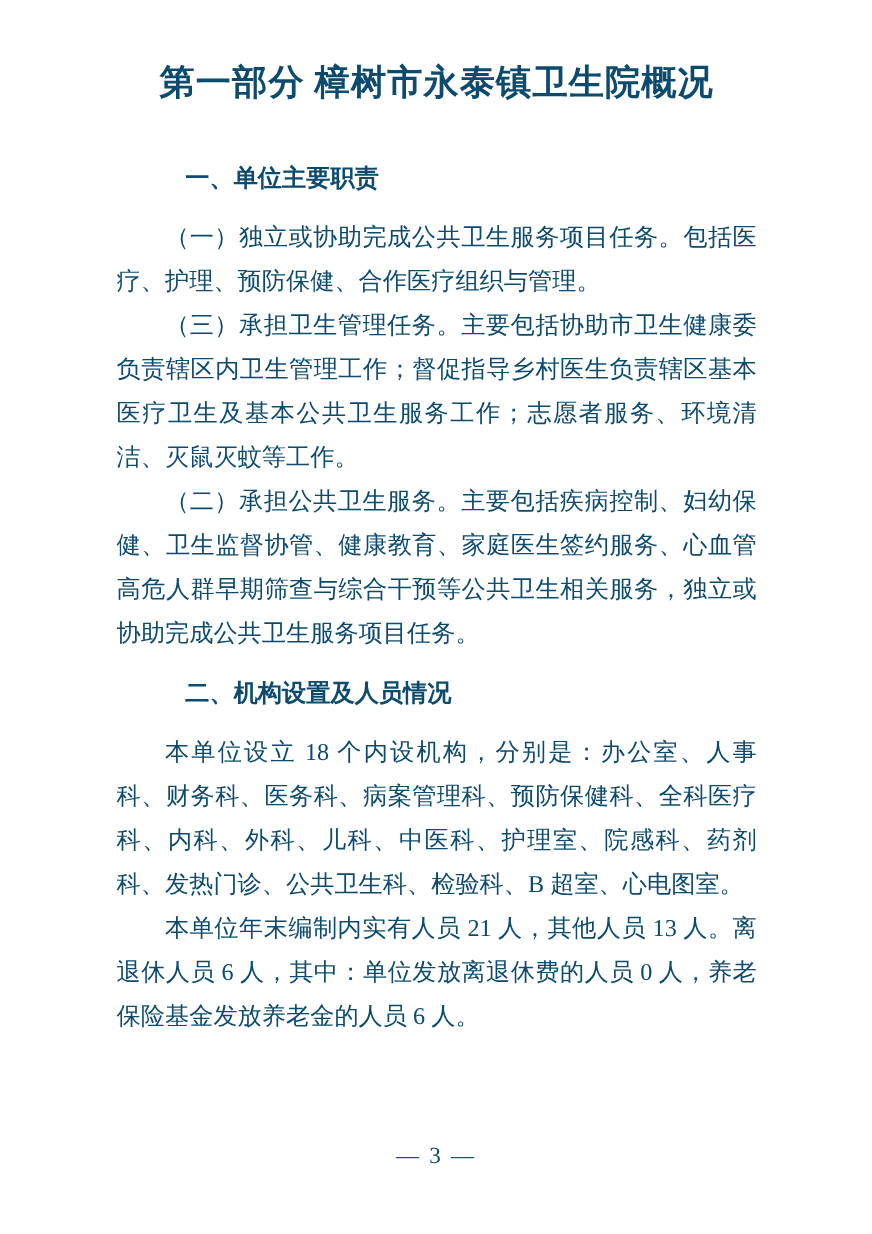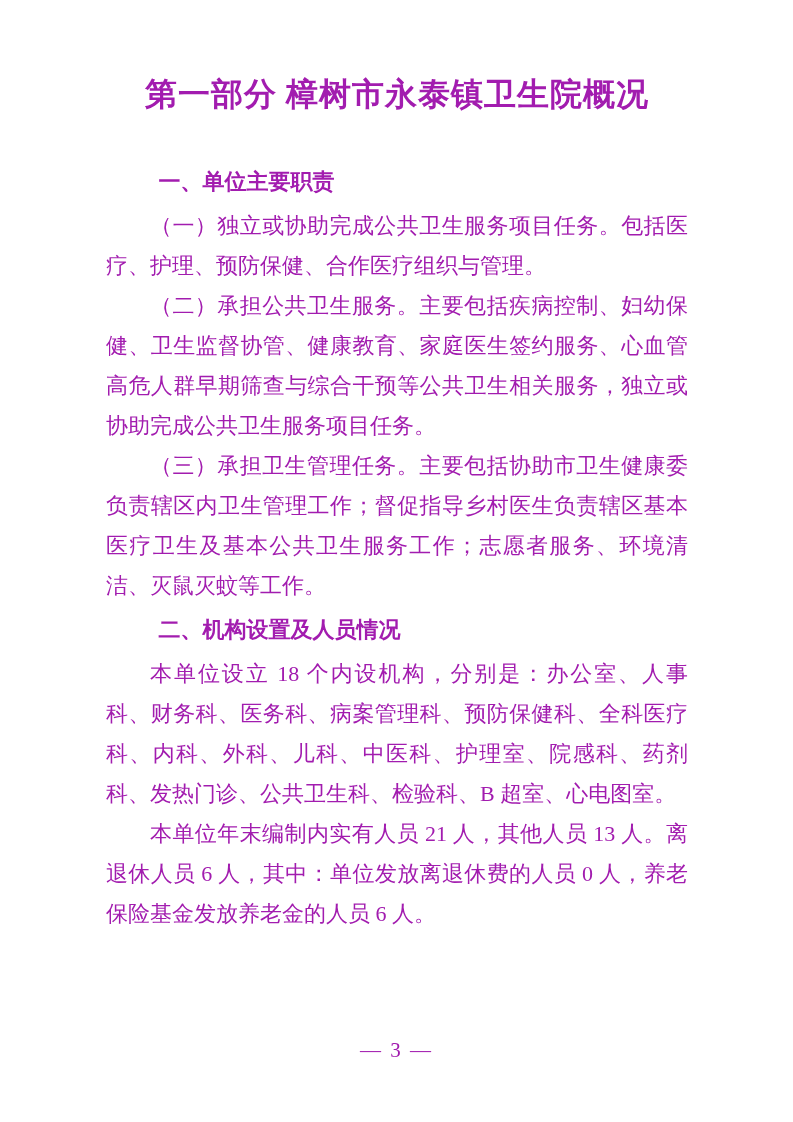--- a/index.html
+++ b/index.html
@@ -5,37 +5,37 @@
   html, body {
     margin: 0;
     padding: 0;
     background: #ffffff;
   }
   .page {
     position: relative;
     width: 793px;
     height: 1122px;
     background: #ffffff;
-    color: #a21caf;
+    color: #0c4a6e;
     box-sizing: border-box;
-    padding: 72px 105px 0 106px;
+    padding: 52px 105px 0 106px;
     font-family: "Liberation Serif", "DejaVu Serif", serif;
     overflow: hidden;
   }
   .doc-title {
     margin: 0 0 46px 0;
     font-size: 32px;
     line-height: 44px;
     font-weight: bold;
     text-align: center;
     letter-spacing: 1px;
     font-family: "Liberation Serif", "DejaVu Serif", serif;
   }
   .section-heading {
-    margin: 4px;
+    margin: 14px;
     font-size: 22px;
     line-height: 40px;
     font-weight: bold;
     text-indent: 2.2em;
     font-family: "Liberation Sans", "DejaVu Sans", sans-serif;
   }
   .para {
     margin: 0;
     font-size: 22px;
     line-height: 40px;
@@ -58,22 +58,22 @@
 </head>
 <body>
 
 <div class="page">
 
   <h1 class="doc-title">第一部分 樟树市永泰镇卫生院概况</h1>
 
   <section>
     <h2 class="section-heading">一、单位主要职责</h2>
     <p class="para">（一）独立或协助完成公共卫生服务项目任务。包括医疗、护理、预防保健、合作医疗组织与管理。</p>
+    <p class="para">（三）承担卫生管理任务。主要包括协助市卫生健康委负责辖区内卫生管理工作；督促指导乡村医生负责辖区基本医疗卫生及基本公共卫生服务工作；志愿者服务、环境清洁、灭鼠灭蚊等工作。</p>
     <p class="para">（二）承担公共卫生服务。主要包括疾病控制、妇幼保健、卫生监督协管、健康教育、家庭医生签约服务、心血管高危人群早期筛查与综合干预等公共卫生相关服务，独立或协助完成公共卫生服务项目任务。</p>
-    <p class="para">（三）承担卫生管理任务。主要包括协助市卫生健康委负责辖区内卫生管理工作；督促指导乡村医生负责辖区基本医疗卫生及基本公共卫生服务工作；志愿者服务、环境清洁、灭鼠灭蚊等工作。</p>
   </section>
 
   <section>
     <h2 class="section-heading">二、机构设置及人员情况</h2>
     <p class="para">本单位设立 18 个内设机构，分别是：办公室、人事科、财务科、医务科、病案管理科、预防保健科、全科医疗科、内科、外科、儿科、中医科、护理室、院感科、药剂科、发热门诊、公共卫生科、检验科、B 超室、心电图室。</p>
     <p class="para">本单位年末编制内实有人员 21 人，其他人员 13 人。离退休人员 6 人，其中：单位发放离退休费的人员 0 人，养老保险基金发放养老金的人员 6 人。</p>
   </section>
 
   <div class="page-number">— 3 —</div>
 

